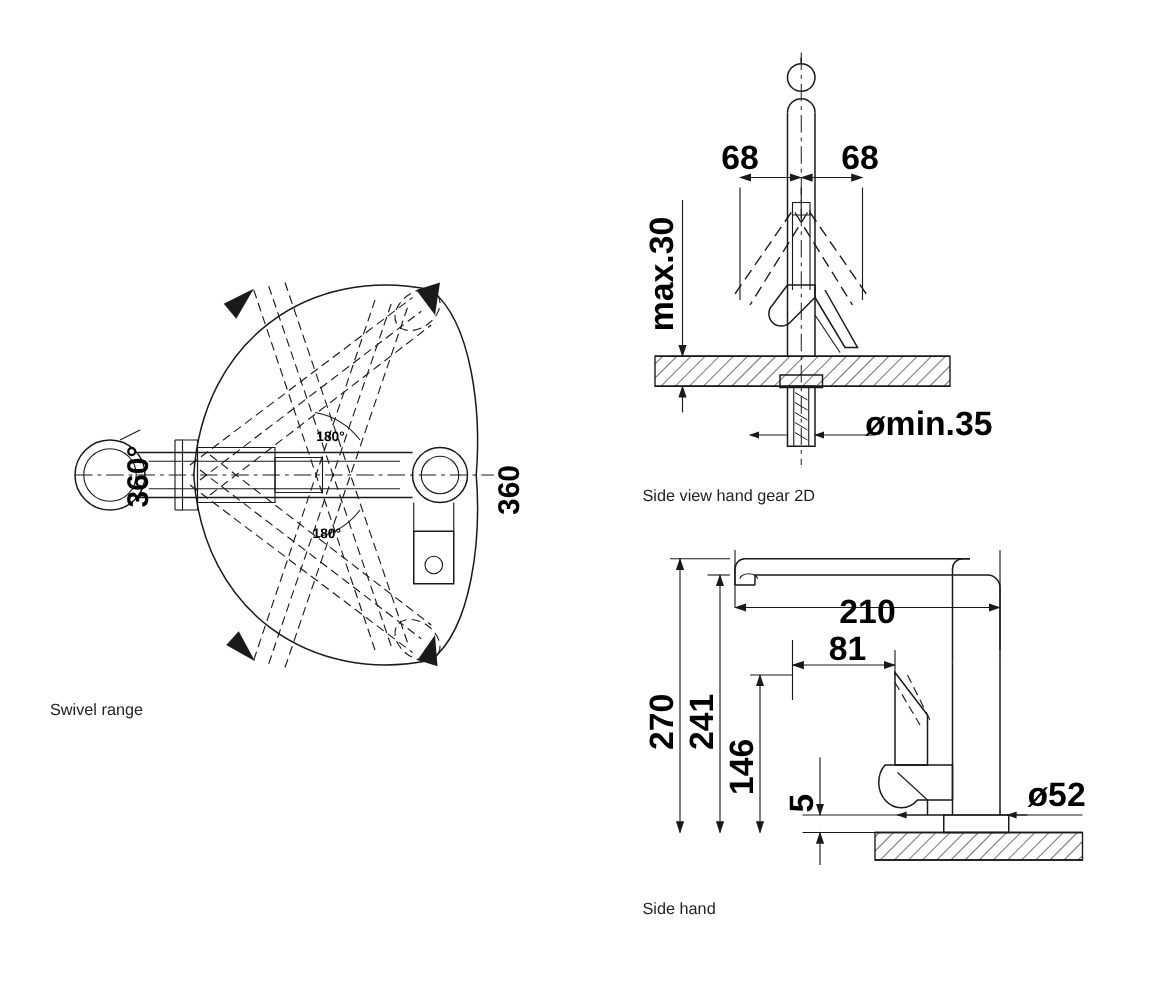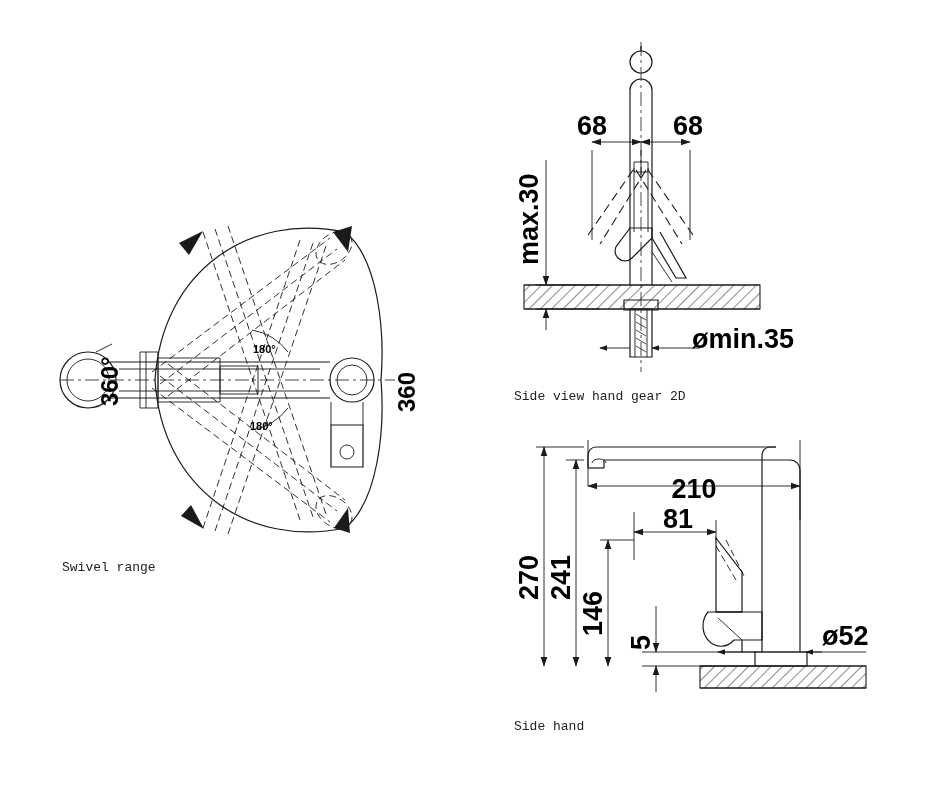--- a/index.html
+++ b/index.html
@@ -23,25 +23,25 @@
   }
   svg.drawing {
     position: absolute;
     left: 0; top: 0;
     width: 940px;
     height: 788px;
   }
   .caption {
     position: absolute;
     font-size: 13px;
-    font-family: Liberation Mono, monospace;
+    font-family: Liberation Sans, sans-serif;
     color: #222;
     white-space: nowrap;
   }
-  .cap-swivel { left: 62px; top: 560px; }
+  .cap-swivel { left: 40px; top: 560px; }
   .cap-side2d { left: 514px; top: 389px; }
   .cap-side   { left: 514px; top: 719px; }
 
   .dimtext {
     font-family: "Liberation Sans", sans-serif;
     font-weight: bold;
     fill: #000;
   }
   .dim-lg { font-size: 27px; }
   .dim-md { font-size: 24px; }

